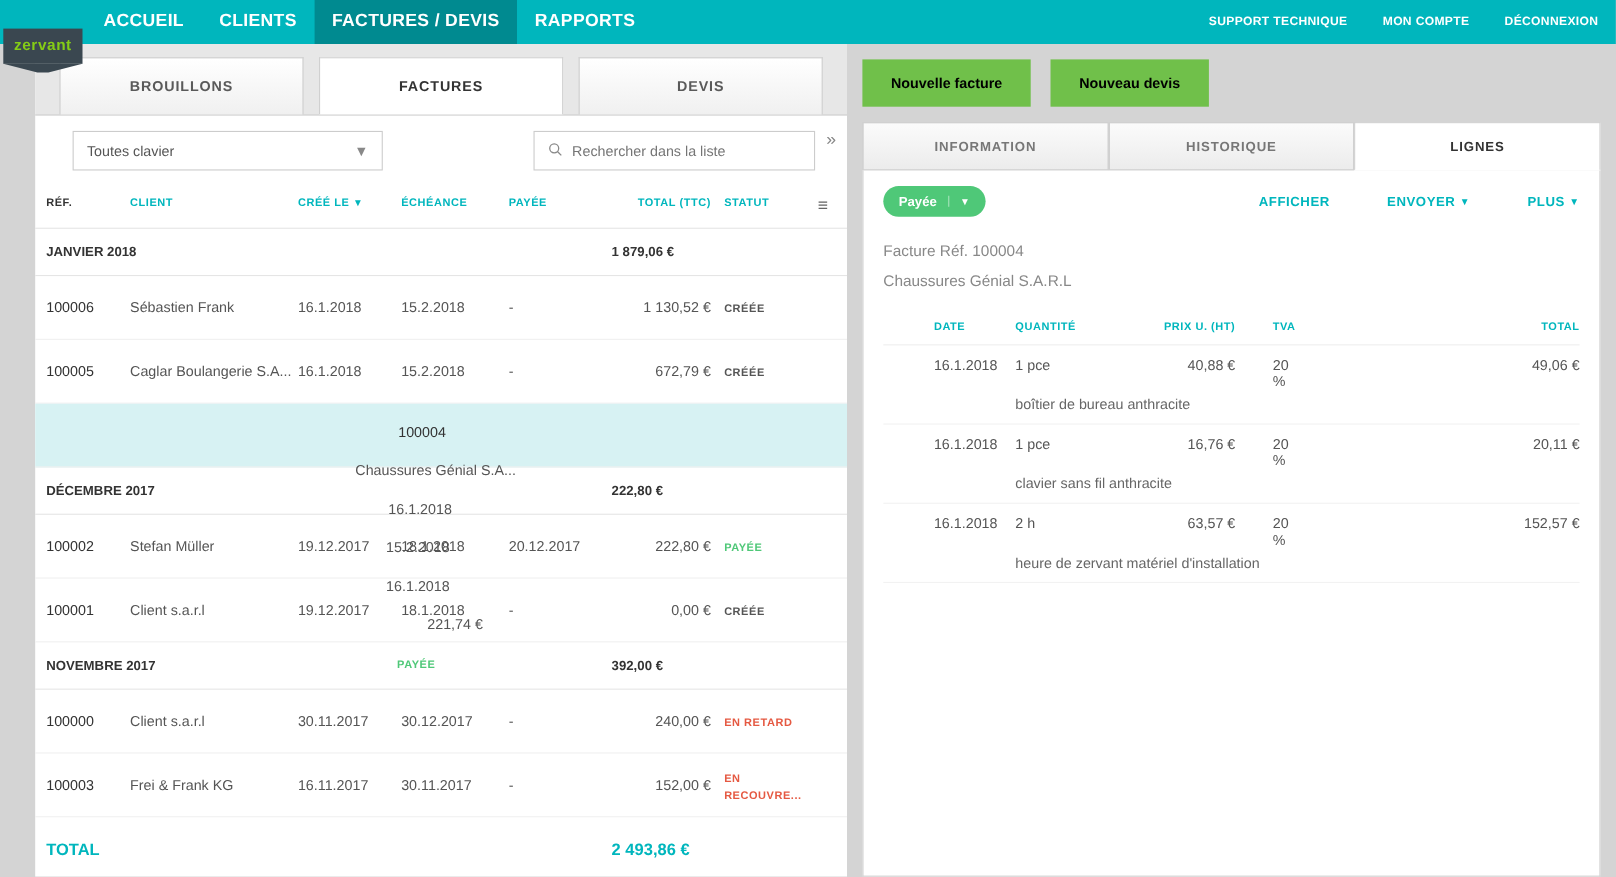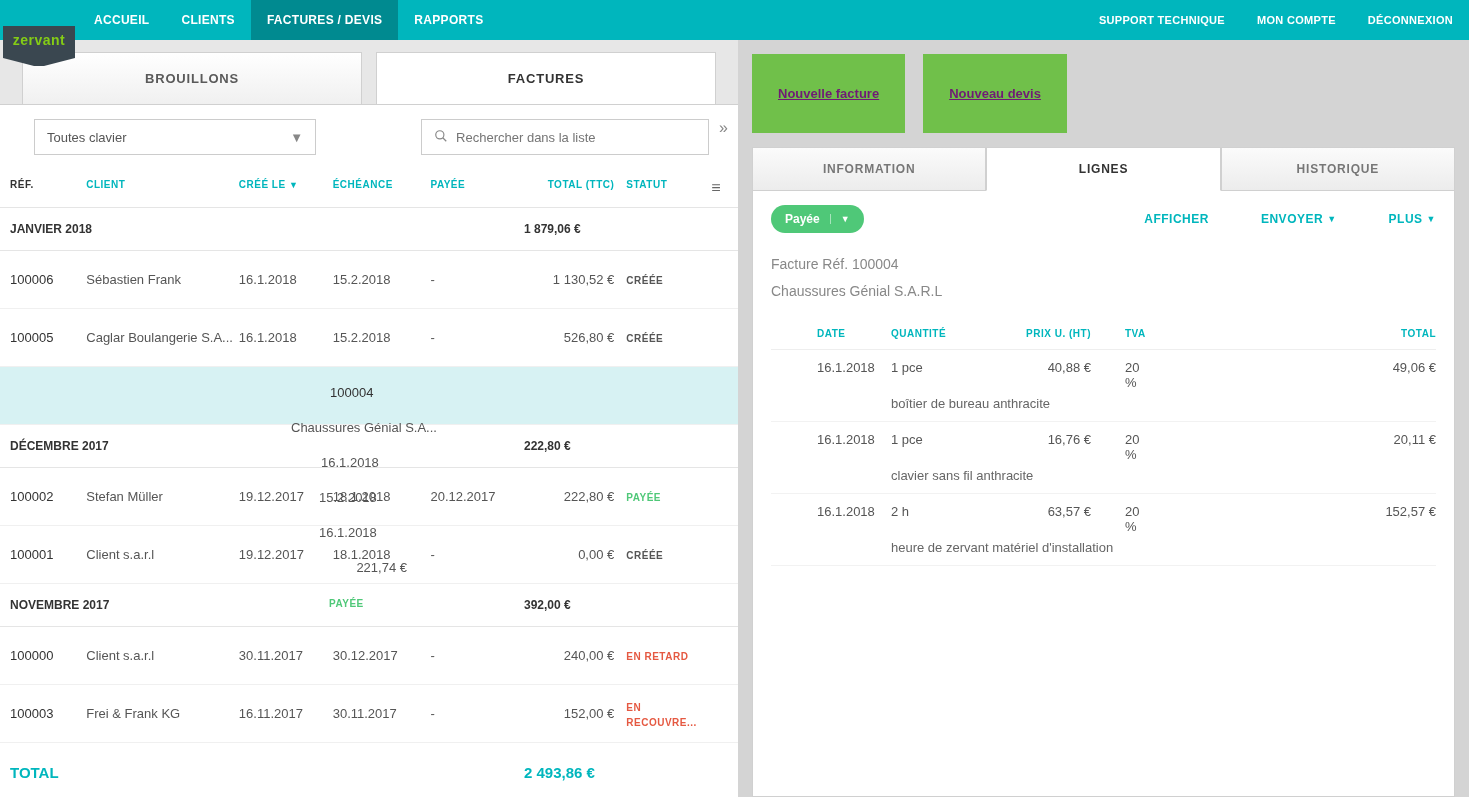--- a/index.html
+++ b/index.html
@@ -4,40 +4,40 @@
 <style>
 * { box-sizing: border-box; margin: 0; padding: 0; }
 body { font-family: "Helvetica Neue", Arial, sans-serif; font-size: 13px; color: #333; background: #d4d4d4; width: 1469px; height: 797px; overflow: hidden; }
 
 
 .topnav { background: #00b6bd; height: 40px; display: flex; align-items: stretch; color: #fff; }
 .logo { width: 78px; display: flex; align-items: center; justify-content: center; position: relative; }
 .logo-badge { background: #3a4750; color: #84cc16; font-weight: bold; font-size: 14px; padding: 6px 10px 10px; position: relative; letter-spacing: 0.5px; margin-top: 44px; }
 .logo-badge::after { content: ""; position: absolute; left: 0; right: 0; bottom: -8px; border-left: 31px solid transparent; border-right: 31px solid transparent; border-top: 8px solid #3a4750; }
 .nav-left { display: flex; }
-.nav-item { padding: 0 16px; display: flex; align-items: center; font-weight: bold; font-size: 12px; letter-spacing: 0.3px; cursor: pointer; }
+.nav-item { padding: 0 16px; display: flex; align-items: center; font-weight: bold; font-size: 16px; letter-spacing: 0.3px; cursor: pointer; }
 .nav-item.active { background: #008a90; }
 .nav-right { margin-left: auto; display: flex; }
 .nav-right .nav-item { font-size: 11px; font-weight: bold; }
 
 
-.main { display: flex; height: calc(797px - 40px); }
+.main { display: flex; height: calc(797px - 40px); margin-left: 32px; }
 .left-pane { width: 738px; background: #fff; display: flex; flex-direction: column; }
 .right-pane { flex: 1; background: #d4d4d4; padding: 14px 14px 0 14px; display: flex; flex-direction: column; }
 
 
 .subtabs { display: flex; background: #e7e7e7; padding: 12px 22px 0; gap: 14px; border-bottom: 1px solid #d0d0d0; }
 .subtab { flex: 1; text-align: center; padding: 18px 0; font-weight: bold; font-size: 13px; letter-spacing: 0.8px; color: #5a5a5a; background: linear-gradient(#fff,#f0f0f0); border: 1px solid #d0d0d0; border-bottom: none; cursor: pointer; text-transform: uppercase; }
 .subtab.active { background: #fff; color: #333; }
 
 
 .filter-row { display: flex; align-items: center; padding: 14px 10px 14px 34px; }
 .select-box { width: 282px; height: 36px; border: 1px solid #ccc; display: flex; align-items: center; padding: 0 12px; color: #555; cursor: pointer; justify-content: space-between; }
 .select-box .arrow { color: #888; }
-.search-box { margin-left: auto; width: 288px; height: 36px; border: 1px solid #ccc; display: flex; align-items: center; padding: 0 12px; color: #888; }
+.search-box { margin-left: auto; width: 256px; height: 36px; border: 1px solid #ccc; display: flex; align-items: center; padding: 0 12px; color: #888; }
 .search-box input { border: none; outline: none; flex: 1; font-size: 13px; margin-left: 8px; color: #555; }
 .collapse-btn { margin-left: 10px; color: #888; font-size: 16px; cursor: pointer; align-self: flex-start; }
 
 
 .table-head { display: flex; padding: 0 10px; border-bottom: 1px solid #e5e5e5; color: #00b6bd; font-size: 10px; font-weight: bold; letter-spacing: 0.5px; text-transform: uppercase; }
 .table-head .col, .row .col { padding: 10px 0; }
 .col-ref { width: 78px; color: #333; }
 .table-head .col-ref { color: #333; }
 .col-client { width: 156px; }
 .col-created { width: 96px; }
@@ -61,21 +61,21 @@
 .status.payee { color: #4fc878; }
 .status.retard { color: #e55942; }
 .status.recouv { color: #e55942; }
 
 
 .footer-total { margin-top: auto; display: flex; padding: 16px 10px; font-weight: bold; font-size: 15px; color: #00b6bd; }
 .footer-total .ft-total { margin-left: auto; width: 204px; }
 
 
 .action-buttons { display: flex; gap: 18px; margin-bottom: 14px; }
-.btn-primary { background: #70c04a; color: #701a75; font-weight: bold; padding: 32px 26px; font-size: 13px; cursor: pointer; border: none; text-decoration: underline; }
+.btn-primary { background: #70c04a; color: #000000; font-weight: bold; padding: 14px 26px; font-size: 13px; cursor: pointer; border: none; }
 
 .detail-tabs { display: flex; }
 .detail-tab { flex: 1; text-align: center; padding: 14px 0; font-weight: bold; font-size: 12px; letter-spacing: 0.8px; color: #777; background: linear-gradient(#fbfbfb,#ececec); border: 1px solid #d0d0d0; cursor: pointer; text-transform: uppercase; }
 .detail-tab.active { background: #fff; color: #333; border-bottom-color: #fff; }
 
 .detail-body { background: #fff; border: 1px solid #d0d0d0; border-top: none; padding: 14px 18px; flex: 1; display: flex; flex-direction: column; }
 .detail-actions { display: flex; align-items: center; }
 .badge-paid { background: #4fc878; color: #fff; font-weight: bold; font-size: 12px; padding: 7px 14px; border-radius: 14px; display: inline-flex; align-items: center; }
 .badge-paid .dd { margin-left: 10px; border-left: 1px solid rgba(255,255,255,0.5); padding-left: 10px; font-size: 9px; }
 .detail-links { margin-left: auto; display: flex; gap: 52px; color: #00b6bd; font-weight: bold; font-size: 12px; letter-spacing: 0.5px; }
@@ -115,20 +115,21 @@
       <div class="nav-item">DÉCONNEXION</div>
     </div>
 </div>
 
 <div class="main">
 
   <div class="left-pane">
     <div class="subtabs" id="subtabs">
         <div class="subtab">BROUILLONS</div>
         <div class="subtab active">FACTURES</div>
+        <div class="subtab">DEVIS</div>
       </div>
 
     <div class="filter-row">
       <div class="select-box">
         <span>Toutes clavier</span>
         <span class="arrow">▼</span>
       </div>
       <div class="search-box">
         <span>
           <svg width="14" height="14" viewBox="0 0 24 24" fill="none" stroke="#888" stroke-width="2">
@@ -168,21 +169,21 @@
           <div class="col col-total">1 130,52 €</div>
           <div class="col col-status"><span class="status cree">CRÉÉE</span></div>
           <div class="col col-menu"></div>
         </div>
         <div class="row">
           <div class="col col-ref">100005</div>
           <div class="col col-client">Caglar Boulangerie S.A...</div>
           <div class="col col-created">16.1.2018</div>
           <div class="col col-due">15.2.2018</div>
           <div class="col col-paid">-</div>
-          <div class="col col-total">526,80 €</div>
+          <div class="col col-total">672,79 €</div>
           <div class="col col-status"><span class="status cree">CRÉÉE</span></div>
           <div class="col col-menu"></div>
         </div>
         <div class="row selected">
           <div class="col col-ref">100004</div>
           <div class="col col-client">Chaussures Génial S.A...</div>
           <div class="col col-created">16.1.2018</div>
           <div class="col col-due">15.2.2018</div>
           <div class="col col-paid">16.1.2018</div>
           <div class="col col-total">221,74 €</div>
@@ -246,22 +247,22 @@
   </div>
 
   <div class="right-pane">
     <div class="action-buttons">
       <button class="btn-primary">Nouvelle facture</button>
       <button class="btn-primary">Nouveau devis</button>
     </div>
 
     <div class="detail-tabs" id="detail-tabs">
         <div class="detail-tab">INFORMATION</div>
+        <div class="detail-tab">HISTORIQUE</div>
         <div class="detail-tab active">LIGNES</div>
-        <div class="detail-tab">HISTORIQUE</div>
       </div>
 
     <div class="detail-body">
       <div class="detail-actions">
         <div class="badge-paid">
           <span>Payée</span>
           <span class="dd">▼</span>
         </div>
         <div class="detail-links">
           <span>AFFICHER</span>

